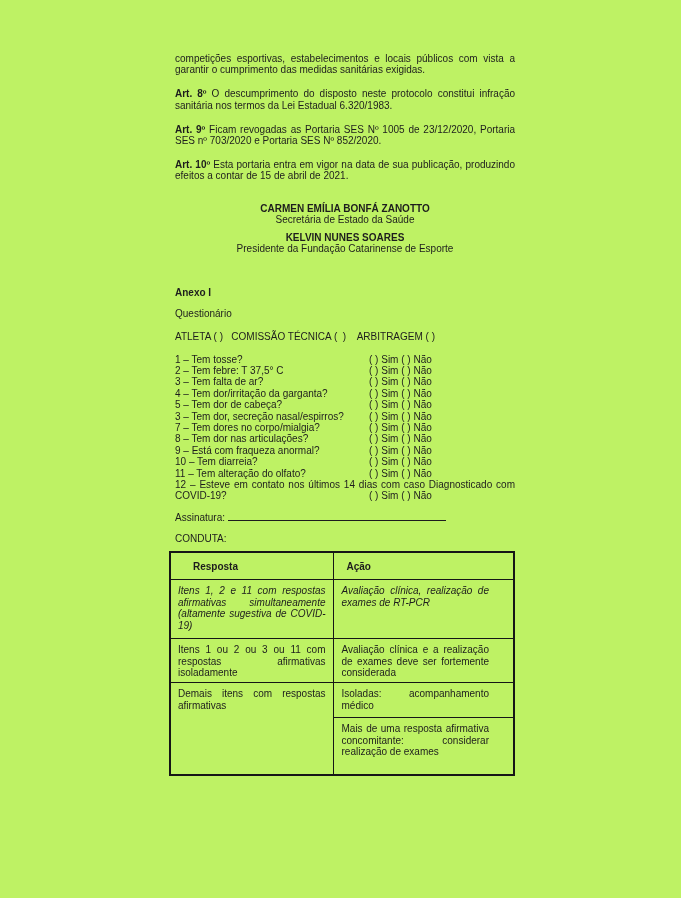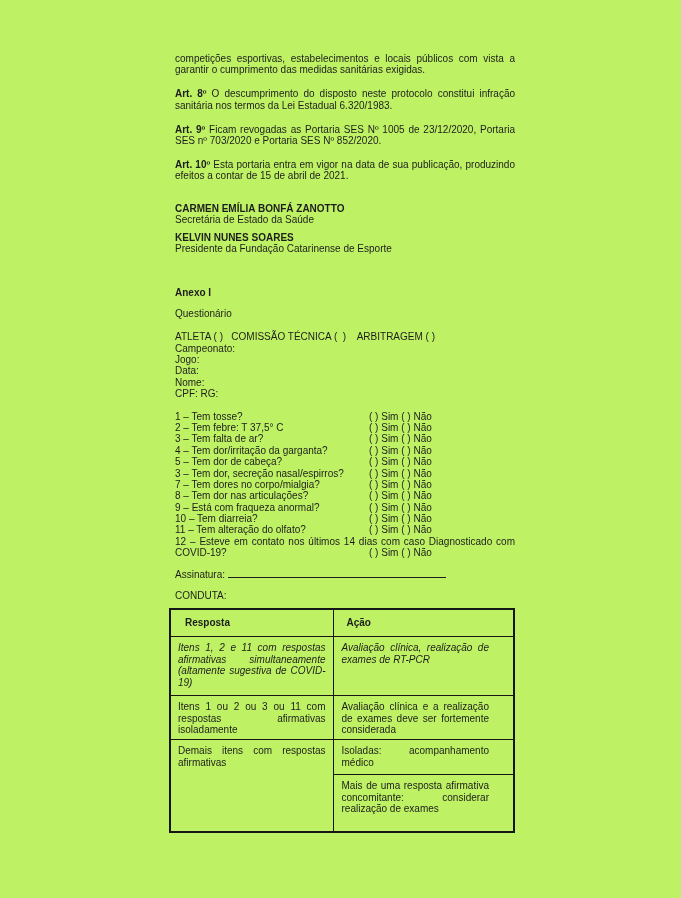--- a/index.html
+++ b/index.html
@@ -22,21 +22,21 @@
     top: 53px;
     width: 340px;
     font-size: 10px;
     line-height: 11.4px;
   }
   .para {
     margin: 0 0 12.5px 0;
     text-align: justify;
   }
   .para .art { font-weight: bold; }
-  .sig-block { margin: 0; }
+  .sig-block { margin: 0; text-align: center; }
   .sig-block-1 { margin-top: 21px; }
   .sig-block-2 { margin-top: 6px; }
   .sig-name { font-weight: bold; }
   .annex-title { font-weight: bold; margin-top: 33px; }
   .annex-subtitle { margin-top: 9.5px; }
   .category-line { margin-top: 11.5px; white-space: pre; }
   .fields { margin-top: 0; }
   .field-line { height: 11.4px; }
   .q-block { margin-top: 11px; }
   .q-row { position: relative; height: 11.4px; white-space: pre; }
@@ -70,21 +70,21 @@
     box-sizing: border-box;
     font-weight: normal;
   }
   table.conduct th {
     font-weight: bold;
     height: 28px;
     vertical-align: middle;
     text-align: left;
     padding: 0 6px 0 13px;
   }
-  table.conduct th.h-resposta { padding-left: 14px; }
+  table.conduct th.h-resposta { padding-left: 22px; }
   table.conduct td {
     padding: 5px 7px 0 7px;
     text-align: justify;
   }
   table.conduct td.col-acao { padding-right: 24px; padding-left: 8px; }
   td.row1 { height: 59px; font-style: italic; }
   td.row2 { height: 44px; }
   td.row3a { height: 35px; }
   td.row3b { height: 57px; }
 </style>
@@ -110,27 +110,20 @@
     <div class="sig-block sig-block-2">
       <div class="sig-name">KELVIN NUNES SOARES</div>
       <div>Presidente da Fundação Catarinense de Esporte</div>
     </div>
 
     <div class="annex-title">Anexo I</div>
     <div class="annex-subtitle">Questionário</div>
 
     <div class="category-line">ATLETA ( )   COMISSÃO TÉCNICA (  )    ARBITRAGEM ( )</div>
 
-    <div class="fields">
-      <div class="field-line">Campeonato:</div>
-      <div class="field-line">Jogo:</div>
-      <div class="field-line">Data:</div>
-      <div class="field-line">Nome:</div>
-      <div class="field-line">CPF: RG:</div>
-    </div>
 
     <div class="q-block">
       <div class="q-row"><span class="q-label">1 – Tem tosse?</span><span class="q-options">( ) Sim ( ) Não</span></div>
       <div class="q-row"><span class="q-label">2 – Tem febre: T 37,5° C</span><span class="q-options">( ) Sim ( ) Não</span></div>
       <div class="q-row"><span class="q-label">3 – Tem falta de ar?</span><span class="q-options">( ) Sim ( ) Não</span></div>
       <div class="q-row"><span class="q-label">4 – Tem dor/irritação da garganta?</span><span class="q-options">( ) Sim ( ) Não</span></div>
       <div class="q-row"><span class="q-label">5 – Tem dor de cabeça?</span><span class="q-options">( ) Sim ( ) Não</span></div>
       <div class="q-row"><span class="q-label">3 – Tem dor, secreção nasal/espirros?</span><span class="q-options">( ) Sim ( ) Não</span></div>
       <div class="q-row"><span class="q-label">7 – Tem dores no corpo/mialgia?</span><span class="q-options">( ) Sim ( ) Não</span></div>
       <div class="q-row"><span class="q-label">8 – Tem dor nas articulações?</span><span class="q-options">( ) Sim ( ) Não</span></div>

